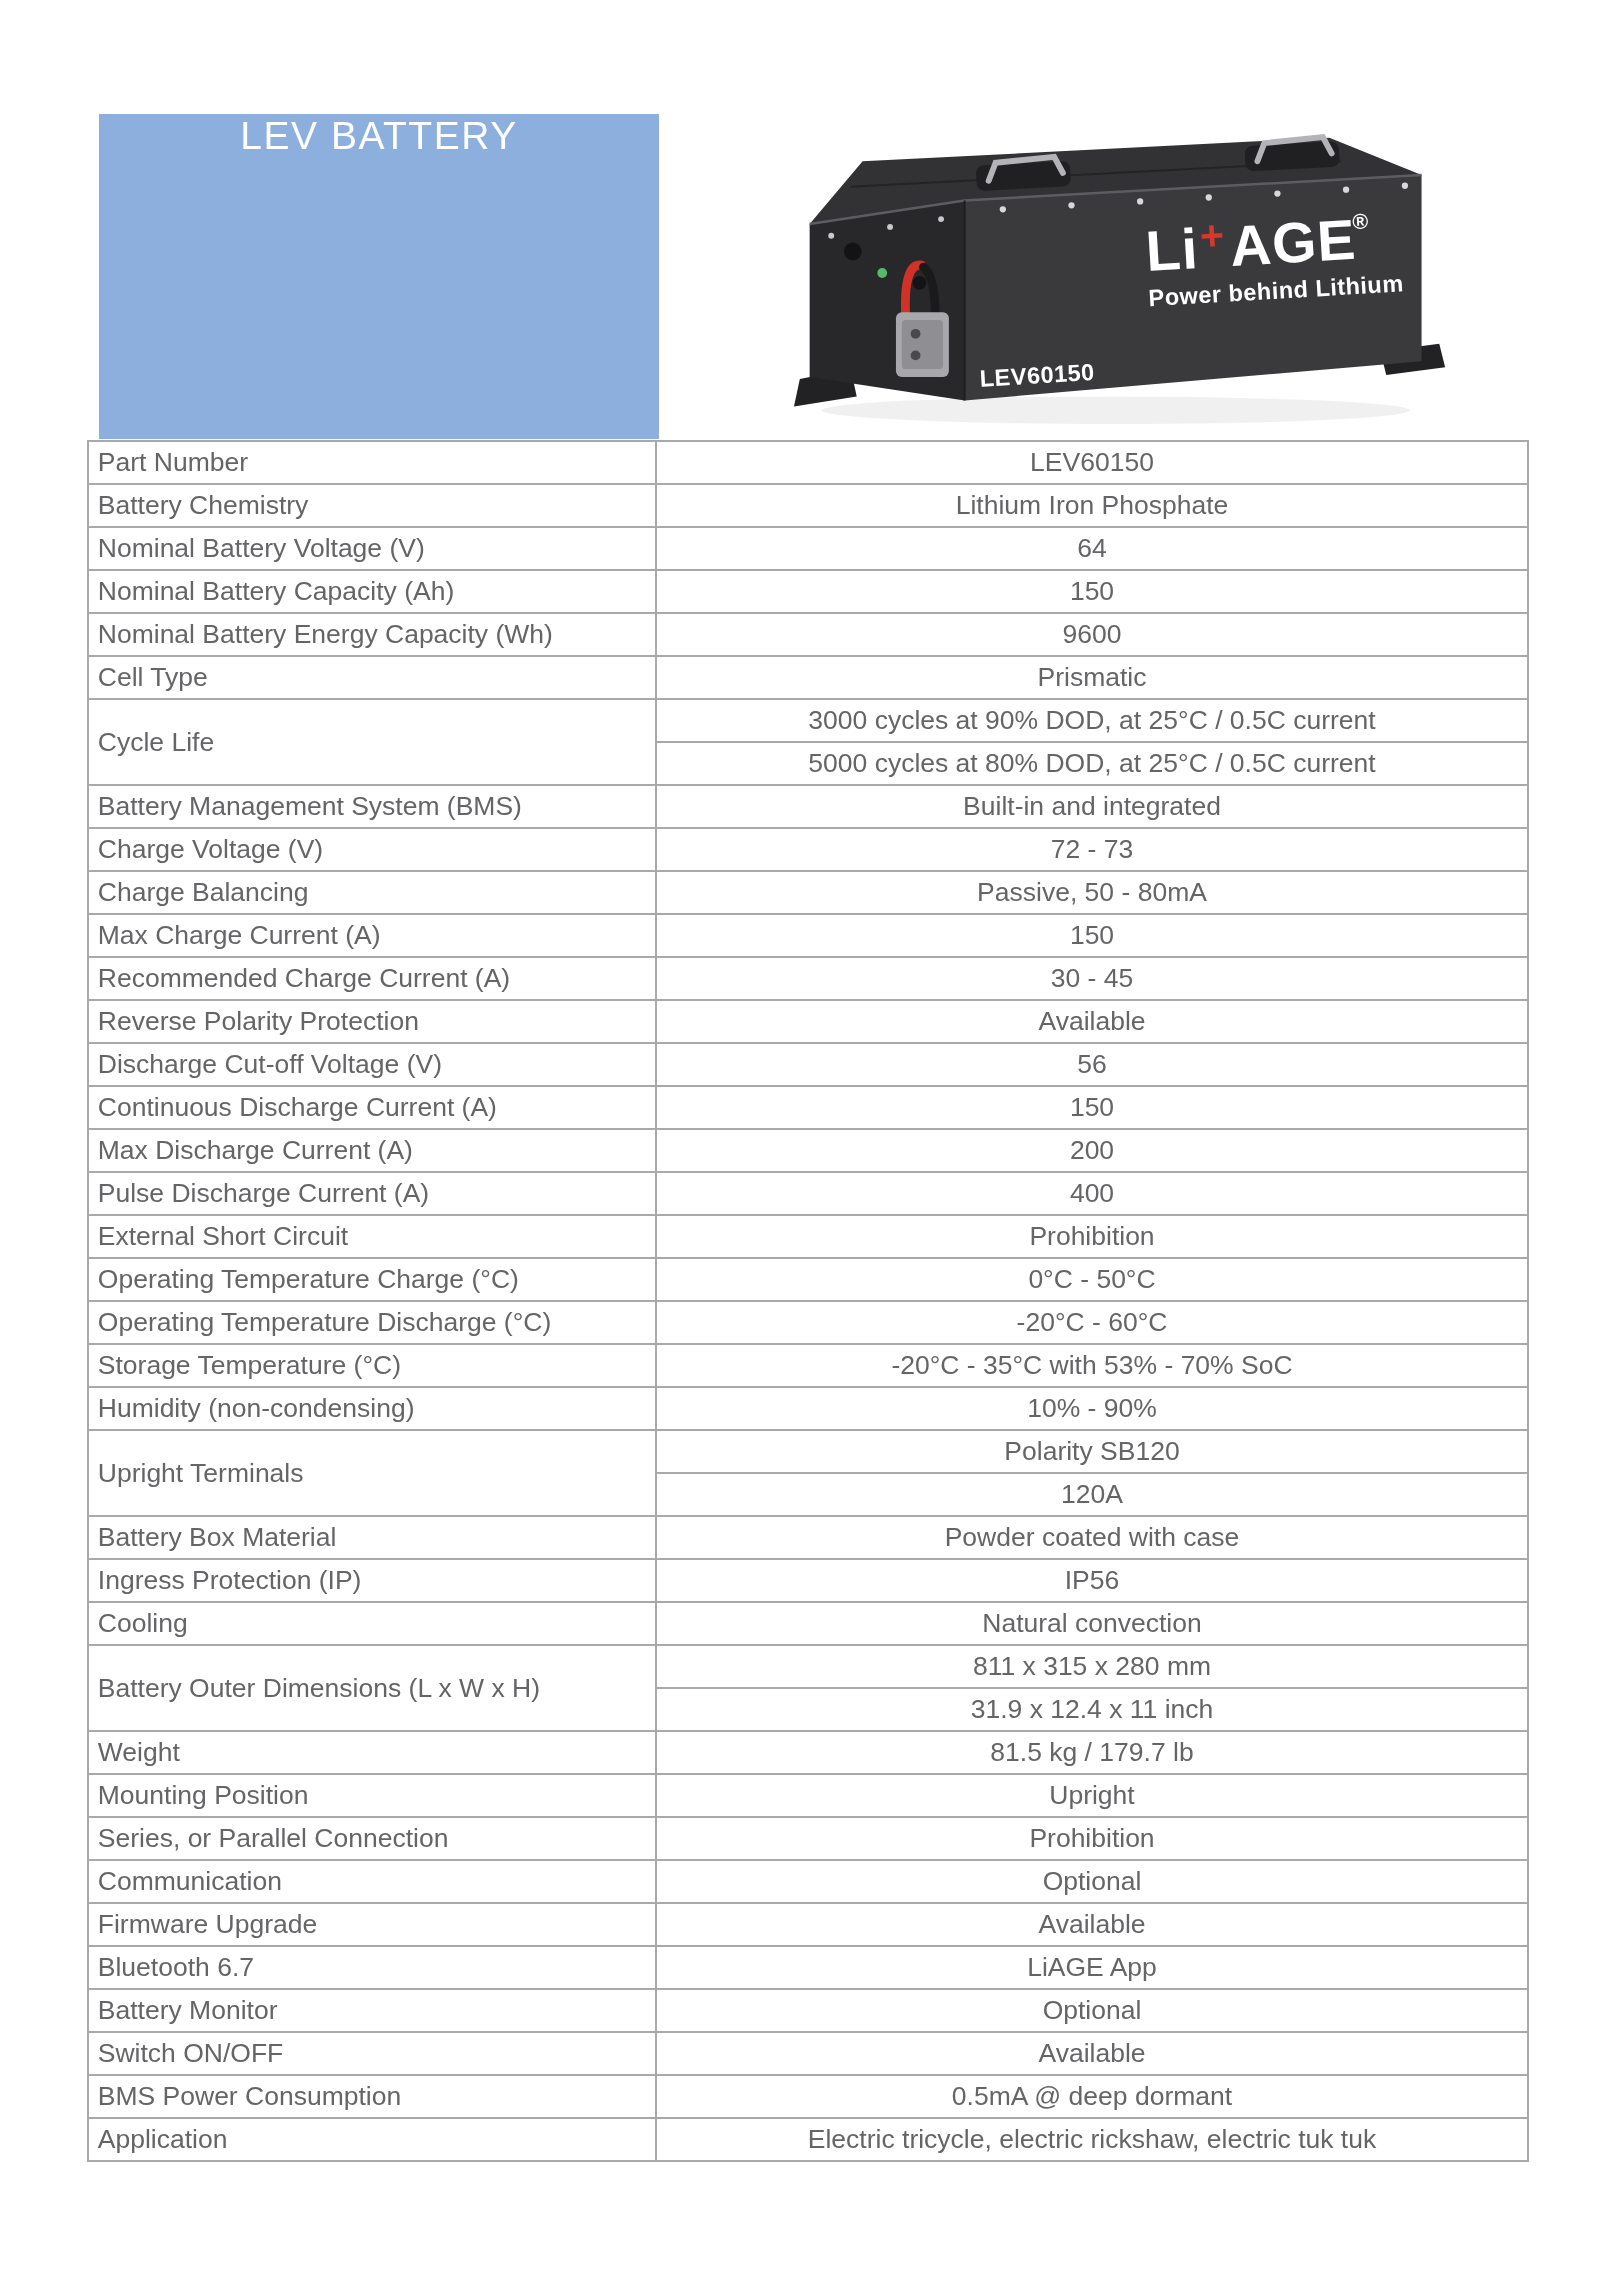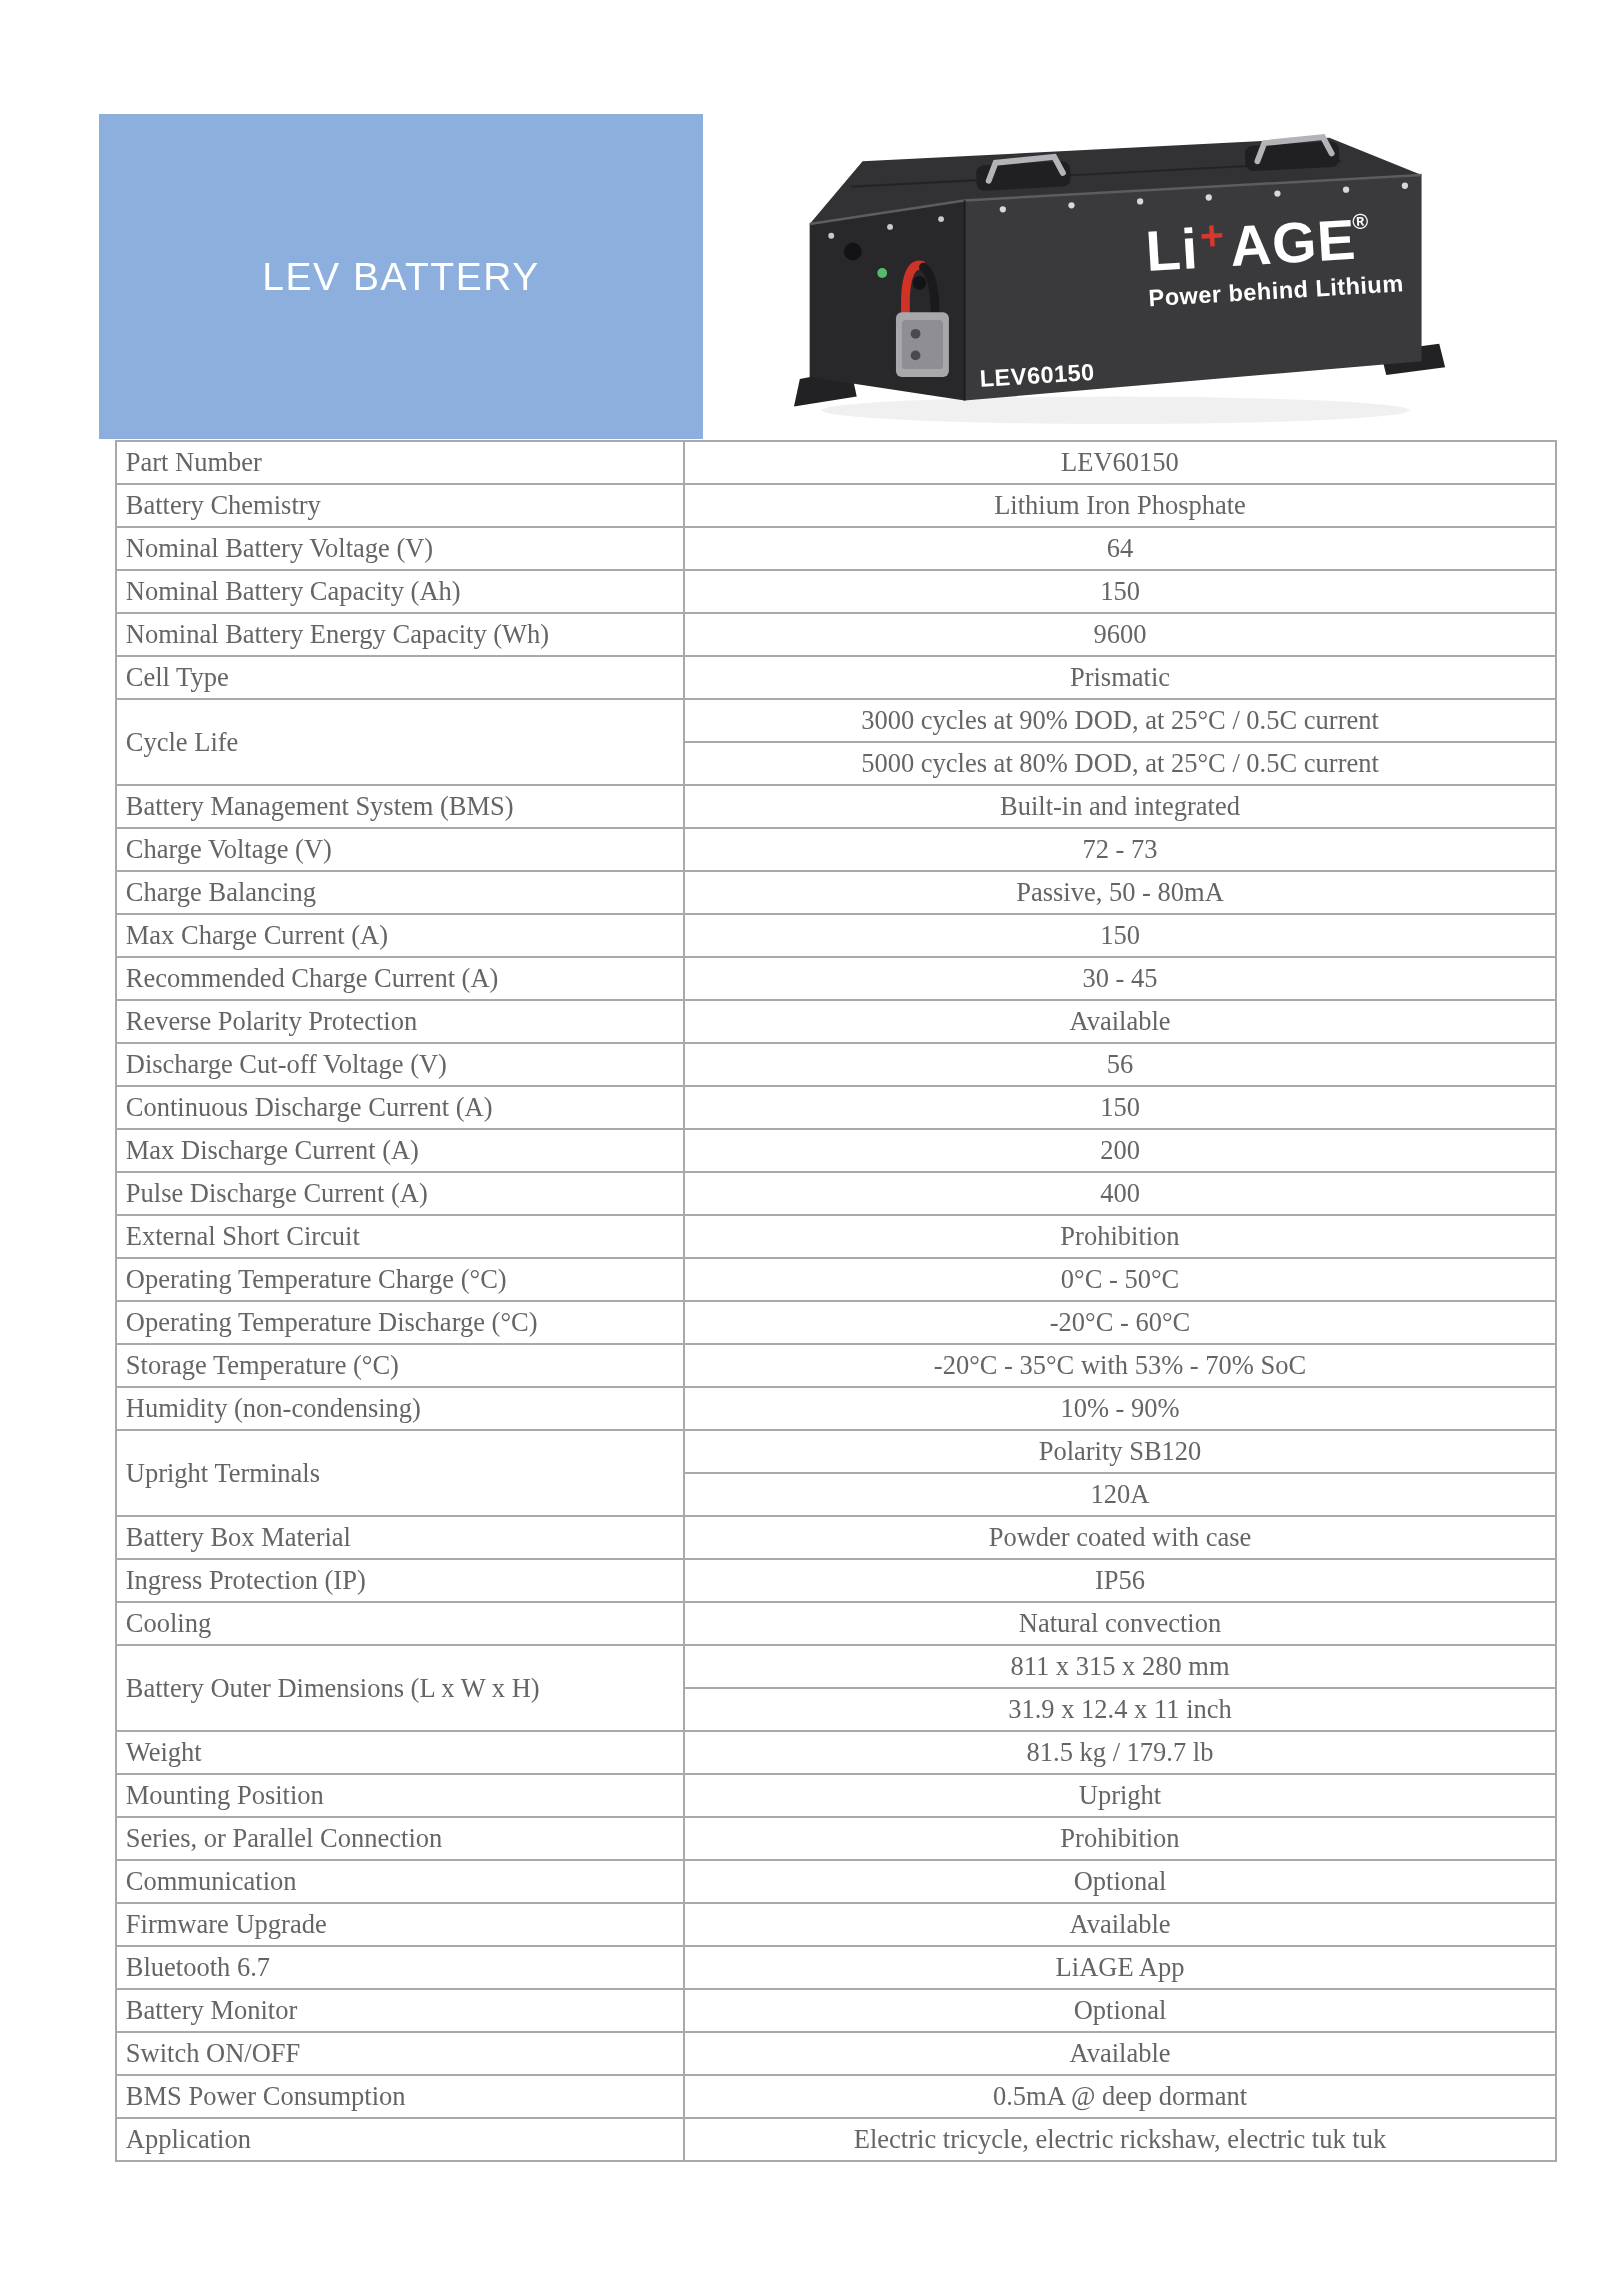--- a/index.html
+++ b/index.html
@@ -5,41 +5,41 @@
   html,body{margin:0;padding:0;background:#ffffff;}
   .page{
     position:relative;
     width:1621px;height:2293px;
     background:#ffffff;
     font-family:"Liberation Sans", sans-serif;
     overflow:hidden;
   }
   
   .title-block{
-    position:absolute;left:99px;top:114px;width:604px;height:325px;
+    position:absolute;left:99px;top:114px;width:560px;height:325px;
     background:#8CAFDE;
-    display:flex;align-items:center;justify-content:center;
+    display:flex;justify-content:center;
   }
   .title-block .title-text{
     color:#ffffff;font-size:39px;font-weight:400;letter-spacing:1.5px;
     white-space:nowrap;
   }
   
   .product-figure{
     position:absolute;left:792px;top:116px;width:659px;height:316px;
   }
   .product-figure svg{display:block;width:100%;height:100%;}
   .logo-big{fill:#ffffff;font-family:"Liberation Sans",sans-serif;font-weight:bold;font-size:58px;letter-spacing:1px;}
   .logo-plus{fill:#D8372B;font-family:"Liberation Sans",sans-serif;font-weight:bold;font-size:42px;}
   .logo-reg{fill:#ffffff;font-family:"Liberation Sans",sans-serif;font-weight:bold;font-size:22px;}
   .logo-tag{fill:#ffffff;font-family:"Liberation Sans",sans-serif;font-weight:bold;font-size:24px;letter-spacing:0.5px;}
   .model-text{fill:#ffffff;font-family:"Liberation Sans",sans-serif;font-weight:bold;font-size:24px;letter-spacing:0.5px;}
   
   .spec-table-wrap{
-    position:absolute;left:115px;top:440px;width:1441px;font-family:Liberation Serif, serif;
+    position:absolute;left:87px;top:440px;width:1441px;
   }
   table.spec{
     width:1441px;border-collapse:collapse;table-layout:fixed;
     border:2px solid #ababab;border-bottom:2.9px solid #9c9c9c;
   }
   table.spec td{
     height:41px;padding:0;
     border:2px solid #a9a9a9;
     font-size:26.5px;color:#656568;
     vertical-align:middle;

